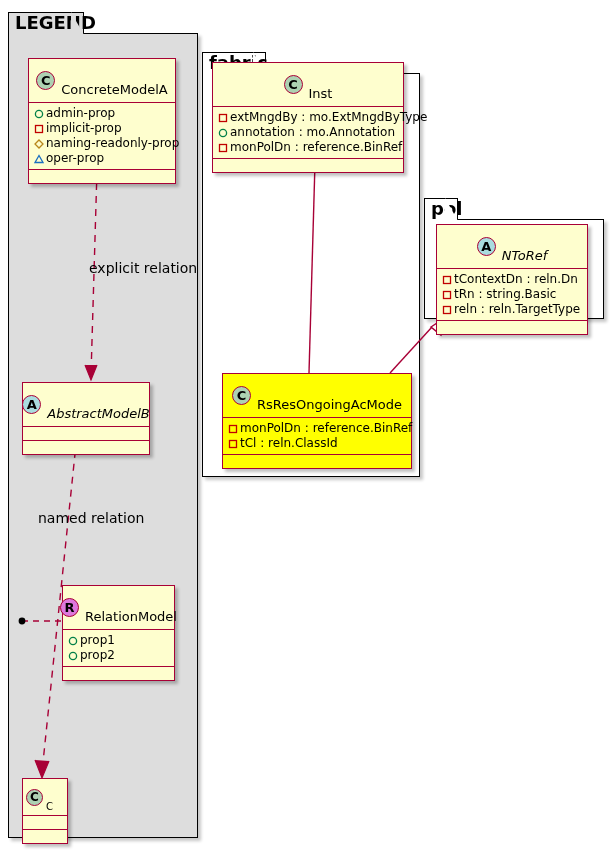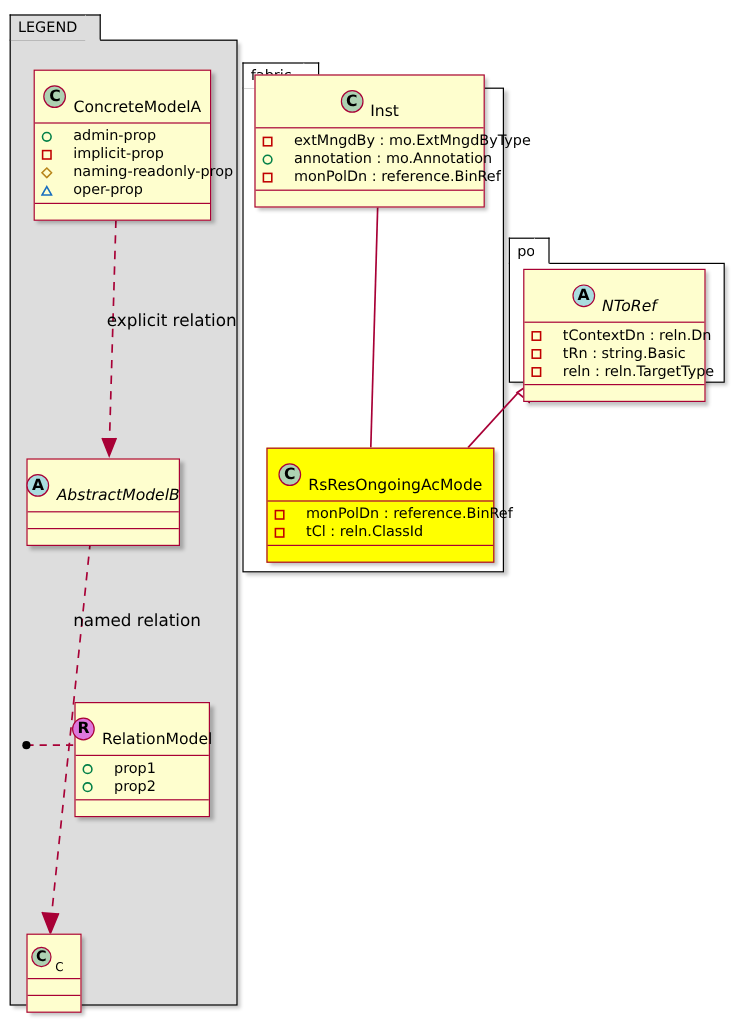--- a/index.html
+++ b/index.html
@@ -35,22 +35,22 @@
     position: absolute;
     box-sizing: border-box;
   }
   .pkg-tab {
     position: absolute;
     top: 0; left: 0;
     height: 22px;
     box-sizing: border-box;
     border: 1.5px solid #000000;
     border-bottom: none;
-    font-size: 12px;
-    font-weight: normal;
+    font-size: 18px;
+    font-weight: bold;
     color: #000000;
     line-height: 20px;
     padding: 0 16px 0 6px;
     white-space: nowrap;
     z-index: 3;
   }
   .pkg-tab::after {
     content: "";
     position: absolute;
     right: -1px;
@@ -111,21 +111,21 @@
   .cls-attrs {
     padding: 3px 6px 3px 5px;
     border-bottom: 1.2px solid #A80036;
     min-height: 8px;
   }
   .cls-attrs.empty { min-height: 7px; padding: 3px 0; }
   .cls-ops { min-height: 7px; padding: 3px 0; }
   .attr {
     display: flex;
     align-items: center;
-    gap: 17px;
+    gap: 2px;
     font-size: 12px;
     line-height: 15px;
     color: #000000;
     white-space: nowrap;
   }
 
   
   .circ {
     width: 19px; height: 19px;
     border-radius: 50%;
@@ -223,21 +223,21 @@
       <path d="M315,155 L320,163 L315,172 L310,163 Z" fill="#A80036" stroke="#A80036" stroke-width="1.2"></path>
     </g>
 
     <g>
       <path d="M390,373 L432,327" fill="none" stroke="#A80036" stroke-width="1.4"></path>
       <path d="M431,327 L449,315 L441,335 Z" fill="#FFFFFF" stroke="#A80036" stroke-width="1.5"></path>
     </g>
   </svg>
 
   <div class="edge-label" style="left:89px; top:260px;">explicit relation</div>
-  <div class="edge-label" style="left:61px; top:510px;">named relation</div>
+  <div class="edge-label" style="left:38px; top:510px;">named relation</div>
 
   <div class="stereo" style="left:82px; top:40px;margin-top:21px;">«Rect»</div>
 
   <div class="cls" id="cls-concretemodela">
     <div class="cls-head">
       <span class="circ circ-C">C</span>
       <span class="cls-name">ConcreteModelA</span>
     </div>
     <div class="cls-attrs">
       <div class="attr">

